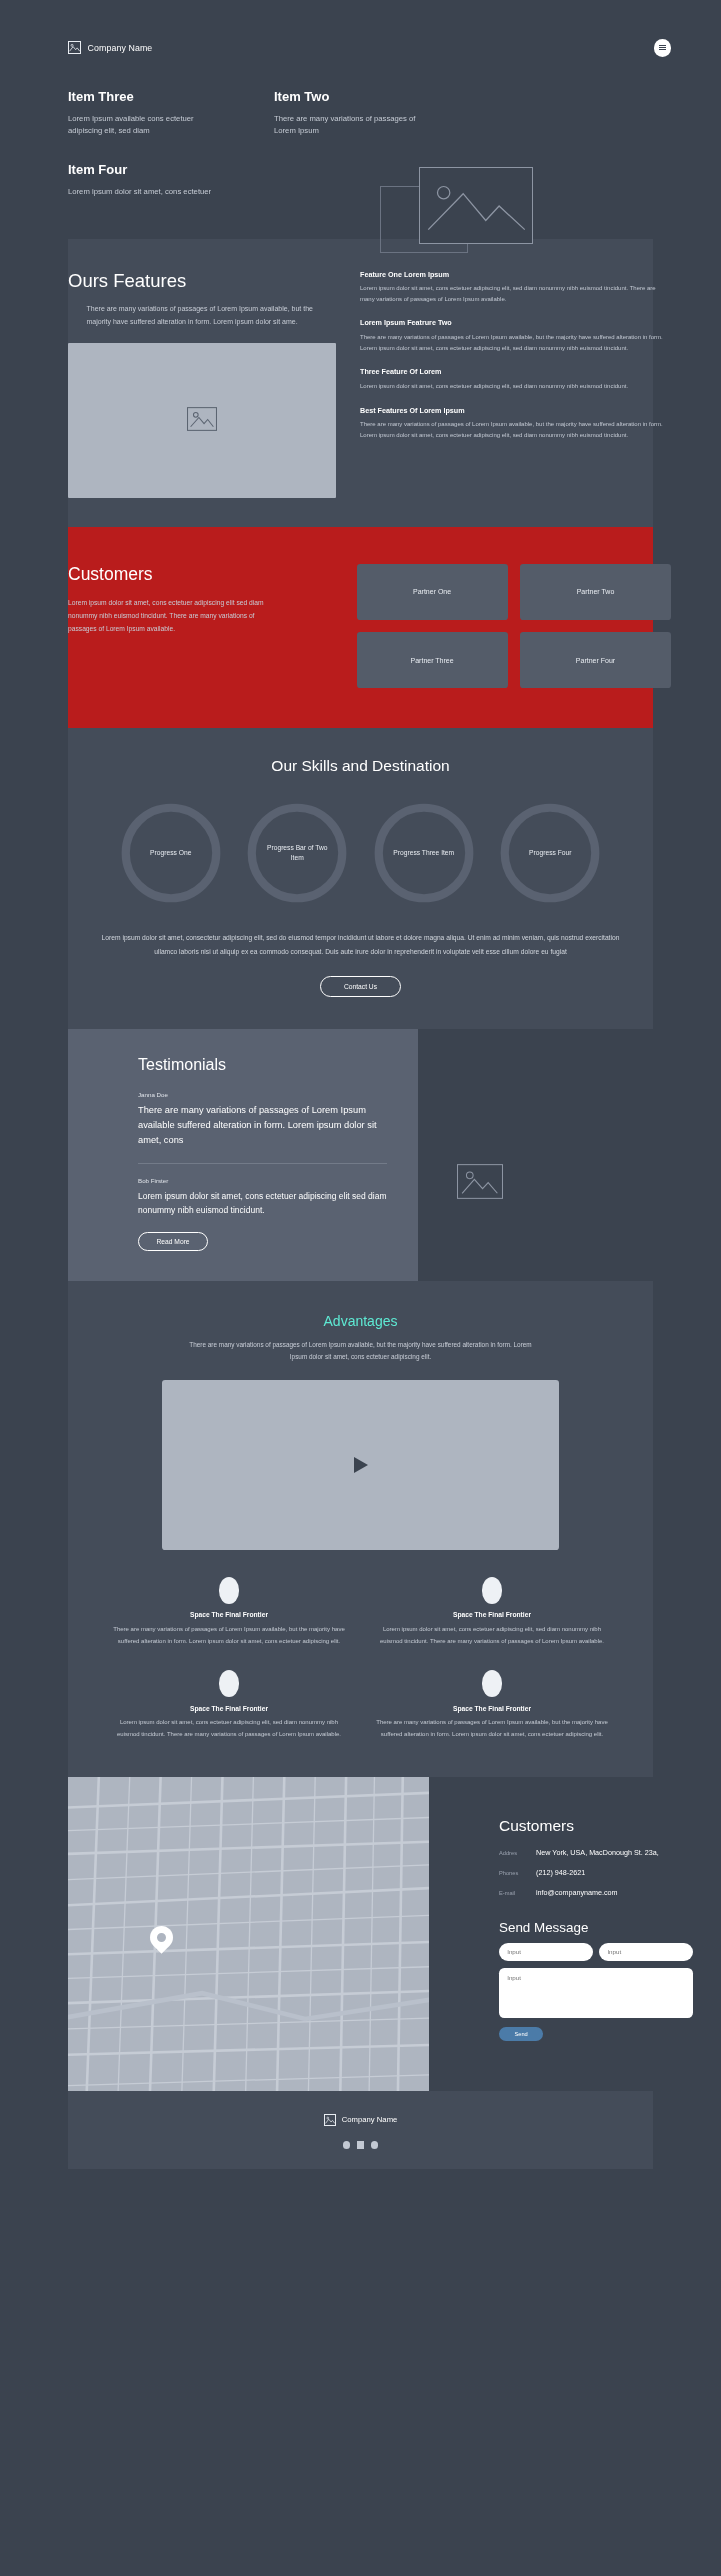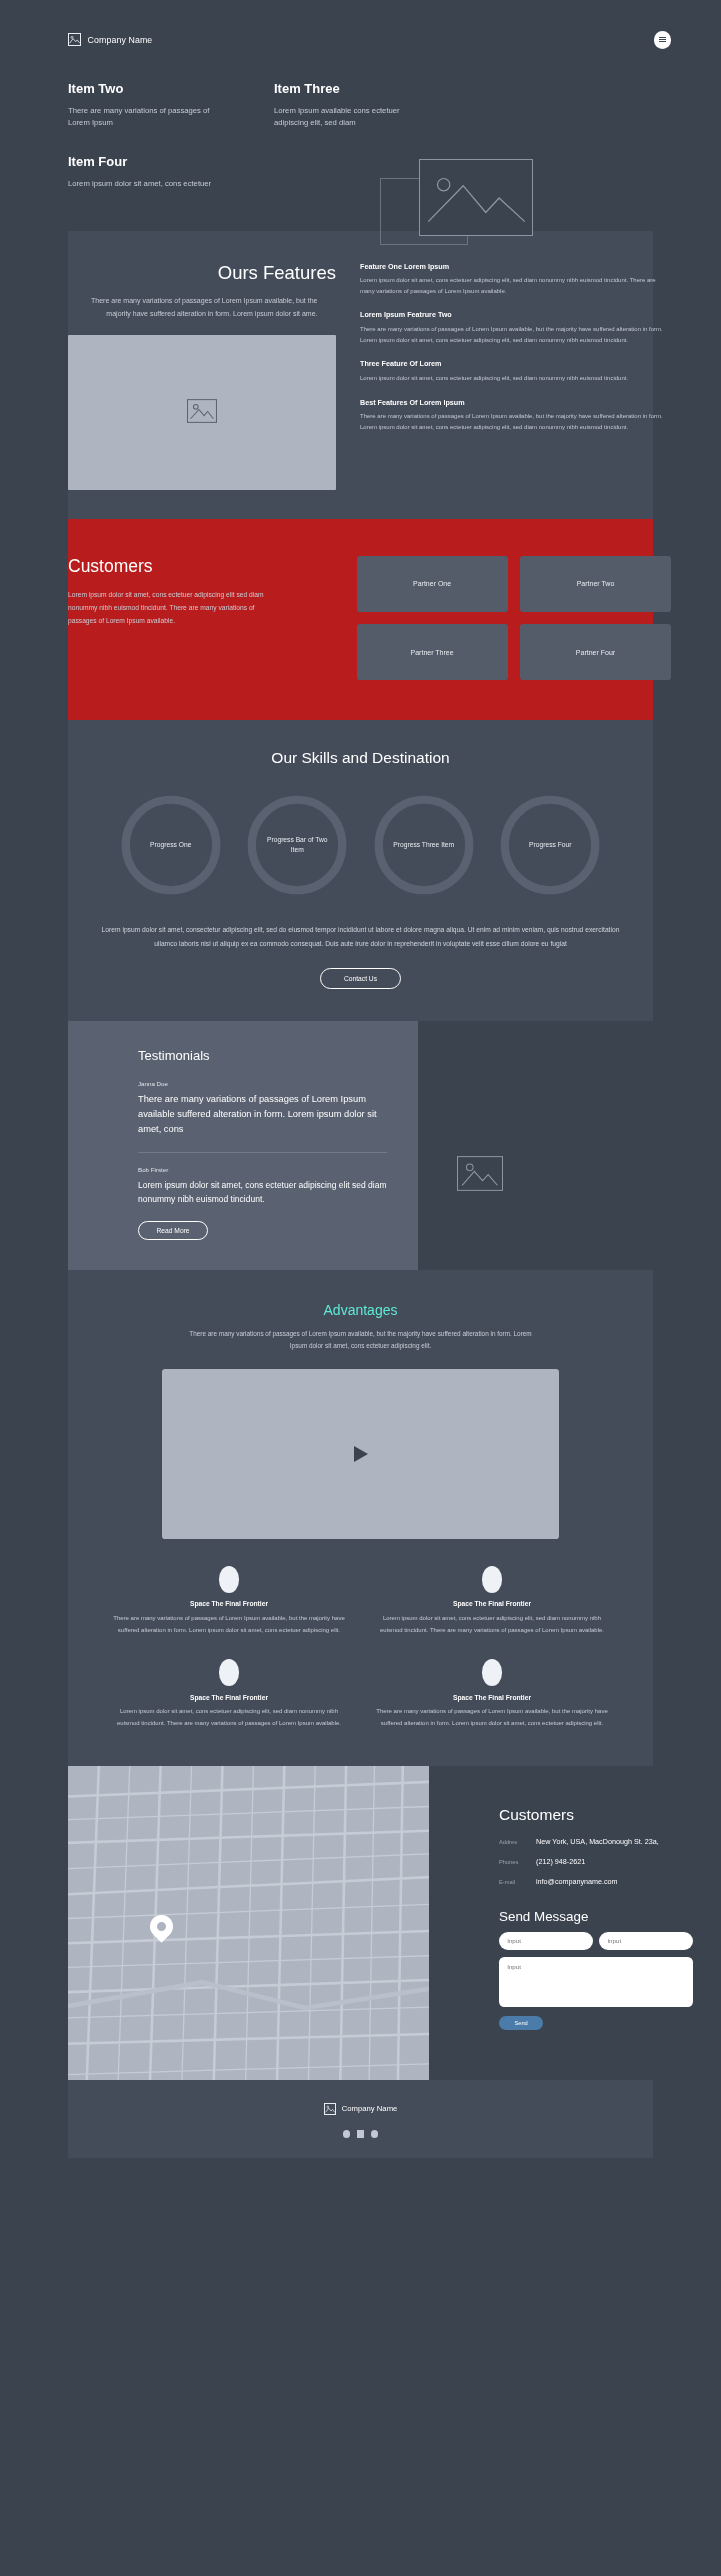--- a/index.html
+++ b/index.html
@@ -4,21 +4,21 @@
 <style>
   * { box-sizing: border-box; margin: 0; padding: 0; }
   html, body { width: 721px; }
   body {
     font-family: "Liberation Sans", sans-serif;
     background: #3b434f;
     color: #e9edf2;
     width: 721px;
     overflow-x: hidden;
   }
-  .page { width: 585px; margin: 4px auto; }
+  .page { width: 585px; margin: 12px auto; }
 
   
   .wrap { width: 603px; margin: 0 auto; }
   .ph-icon {
     display: inline-block;
     border: 1px solid #e9edf2;
     position: relative;
   }
   .ph-icon svg { display: block; }
 
@@ -55,21 +55,21 @@
     border: 1px solid #6b7382;
   }
   .hero-art .frame-front {
     position: absolute; left: 39px; top: 0; width: 114px; height: 77px;
     border: 1px solid #8d95a3; background: #3b434f;
   }
 
   
   .features { background: #444c59; padding: 31px 0 29px; }
   .features-grid { display: grid; grid-template-columns: 268px 1fr; gap: 24px; }
-  .features-left { text-align: right; }
+  .features-left { text-align: left; }
   .features h2 { font-size: 18.5px; font-weight: normal; color: #ffffff; margin-bottom: 10.3px; }
   .features-lede { font-size: 7px; line-height: 1.9; color: #c8cdd6; padding: 0 18.5px; }
   .feature-img {
     margin-top: 14.4px; height: 155px; background: #aeb5c0;
     display: flex; align-items: center; justify-content: center; border-radius: 1px;
   }
   .feature-block { margin-bottom: 14px; }
   .feature-block h4 { font-size: 7.2px; font-weight: bold; color: #ffffff; margin-bottom: 4.6px; }
   .feature-block p { font-size: 6px; line-height: 1.78; color: #c3c9d3; }
 
@@ -104,21 +104,21 @@
     border: 1px solid #ffffff; border-radius: 11.3px;
     padding: 5.7px 23px; font-size: 6.7px; color: #ffffff;
     background: transparent; cursor: pointer;
     font-family: "Liberation Sans", sans-serif;
   }
 
   
   .testimonials { background: #3b434f; position: relative; }
   .testi-panel { width: 350px; background: #5a6271; padding: 27px 0 30px; }
   .testi-inner { padding-left: 70px; padding-right: 31px; }
-  .testi-panel h2 { font-size: 13px; font-weight: normal; color: #ffffff; margin-bottom: 17.5px; }
+  .testi-panel h2 { font-size: 16px; font-weight: normal; color: #ffffff; margin-bottom: 17.5px; }
   .testi-name { font-size: 6.2px; color: #e0e4ea; margin-bottom: 4.6px; }
   .testi-quote { font-size: 9.3px; line-height: 1.66; color: #ffffff; }
   .testi-rule { height: 0.5px; background: #737b89; margin: 14.4px 0 13.4px; }
   .testi-quote.small { font-size: 8.5px; }
   .testi-btn {
     margin-top: 15.5px; display: inline-block;
     border: 1px solid #ffffff; border-radius: 10.3px;
     padding: 4.6px 17.5px; font-size: 6.7px; color: #ffffff; background: transparent;
     cursor: pointer; font-family: "Liberation Sans", sans-serif;
   }
@@ -211,26 +211,26 @@
             <span></span>
             <span></span>
           </div>
       </div>
     </div>
 
     <div class="wrap">
 
       <div class="hero-items">
         <div class="hero-item">
+          <h3>Item Three</h3>
+          <p>Lorem Ipsum available cons ectetuer adipiscing elit, sed diam</p>
+        </div>
+        <div class="hero-item">
           <h3>Item Two</h3>
           <p>There are many variations of passages of Lorem Ipsum</p>
-        </div>
-        <div class="hero-item">
-          <h3>Item Three</h3>
-          <p>Lorem Ipsum available cons ectetuer adipiscing elit, sed diam</p>
         </div>
         <div class="hero-item">
           <h3>Item Four</h3>
           <p>Lorem ipsum dolor sit amet, cons ectetuer</p>
         </div>
       </div>
     </div>
 
     <div class="hero-art">
       <div class="frame-back"></div>

